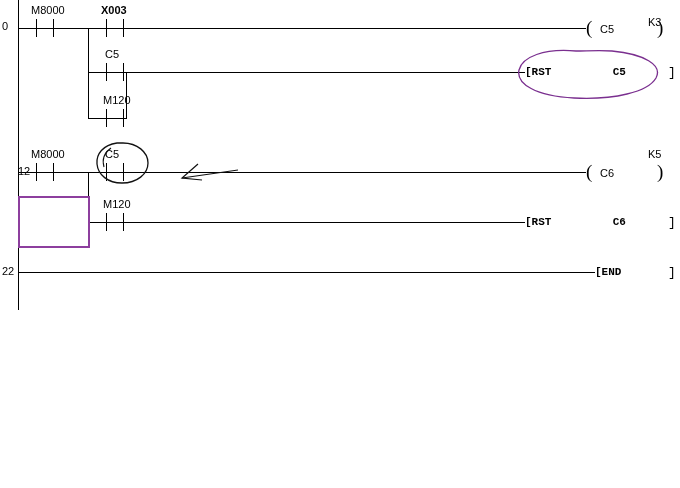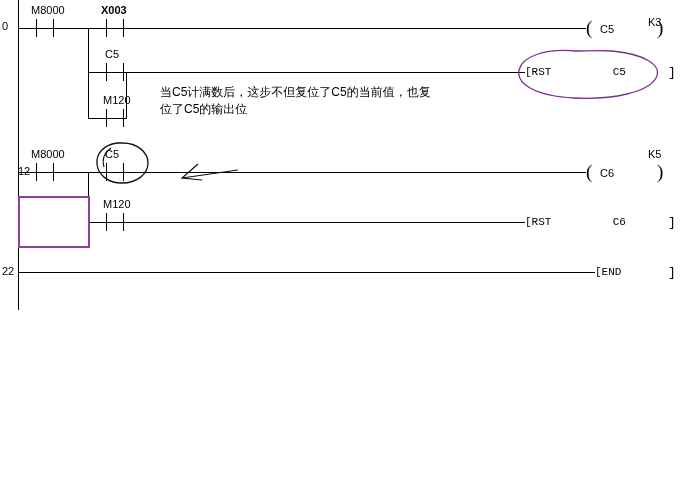--- a/index.html
+++ b/index.html
@@ -59,20 +59,21 @@
     line-height: 1;
   }
   .coil span { display: inline-block; }
   
   .instr {
     position: absolute;
     font-family: "Liberation Mono", monospace;
     font-size: 11px;
     color: #000000;
     white-space: nowrap;
+    font-weight: bold;
   }
   
   .ink {
     position: absolute;
     pointer-events: none;
   }
   .note {
     position: absolute;
     font-size: 12px;
     color: #000000;
@@ -206,17 +207,15 @@
   <svg class="ink" width="62" height="46" viewBox="0 0 62 46" style="left:93px; top:140px;">
     <path d="M24 3 C10 5 3 14 4 24 C5 35 15 43 29 43 C44 43 55 34 55 23 C55 12 44 3 30 3 C28 3 26 3 24 3 Z" fill="none" stroke="#111111" stroke-width="1.3"></path>
     <path d="M18 8 C11 13 9 20 11 27" fill="none" stroke="#111111" stroke-width="1.1"></path>
   </svg>
 
   <svg class="ink" width="66" height="26" viewBox="0 0 66 26" style="left:180px; top:158px;">
     <path d="M2 20 L58 12" fill="none" stroke="#111111" stroke-width="1.2"></path>
     <path d="M18 6 L2 20 L22 22" fill="none" stroke="#111111" stroke-width="1.2"></path>
   </svg>
 
-  <div class="note" style="left:160px; top:84px; width:300px;">当C5计满数后，这步不但复位了C5的当前值，也复
-位了C5的输出位</div>
 
 
 </div>
 
 </body></html>

